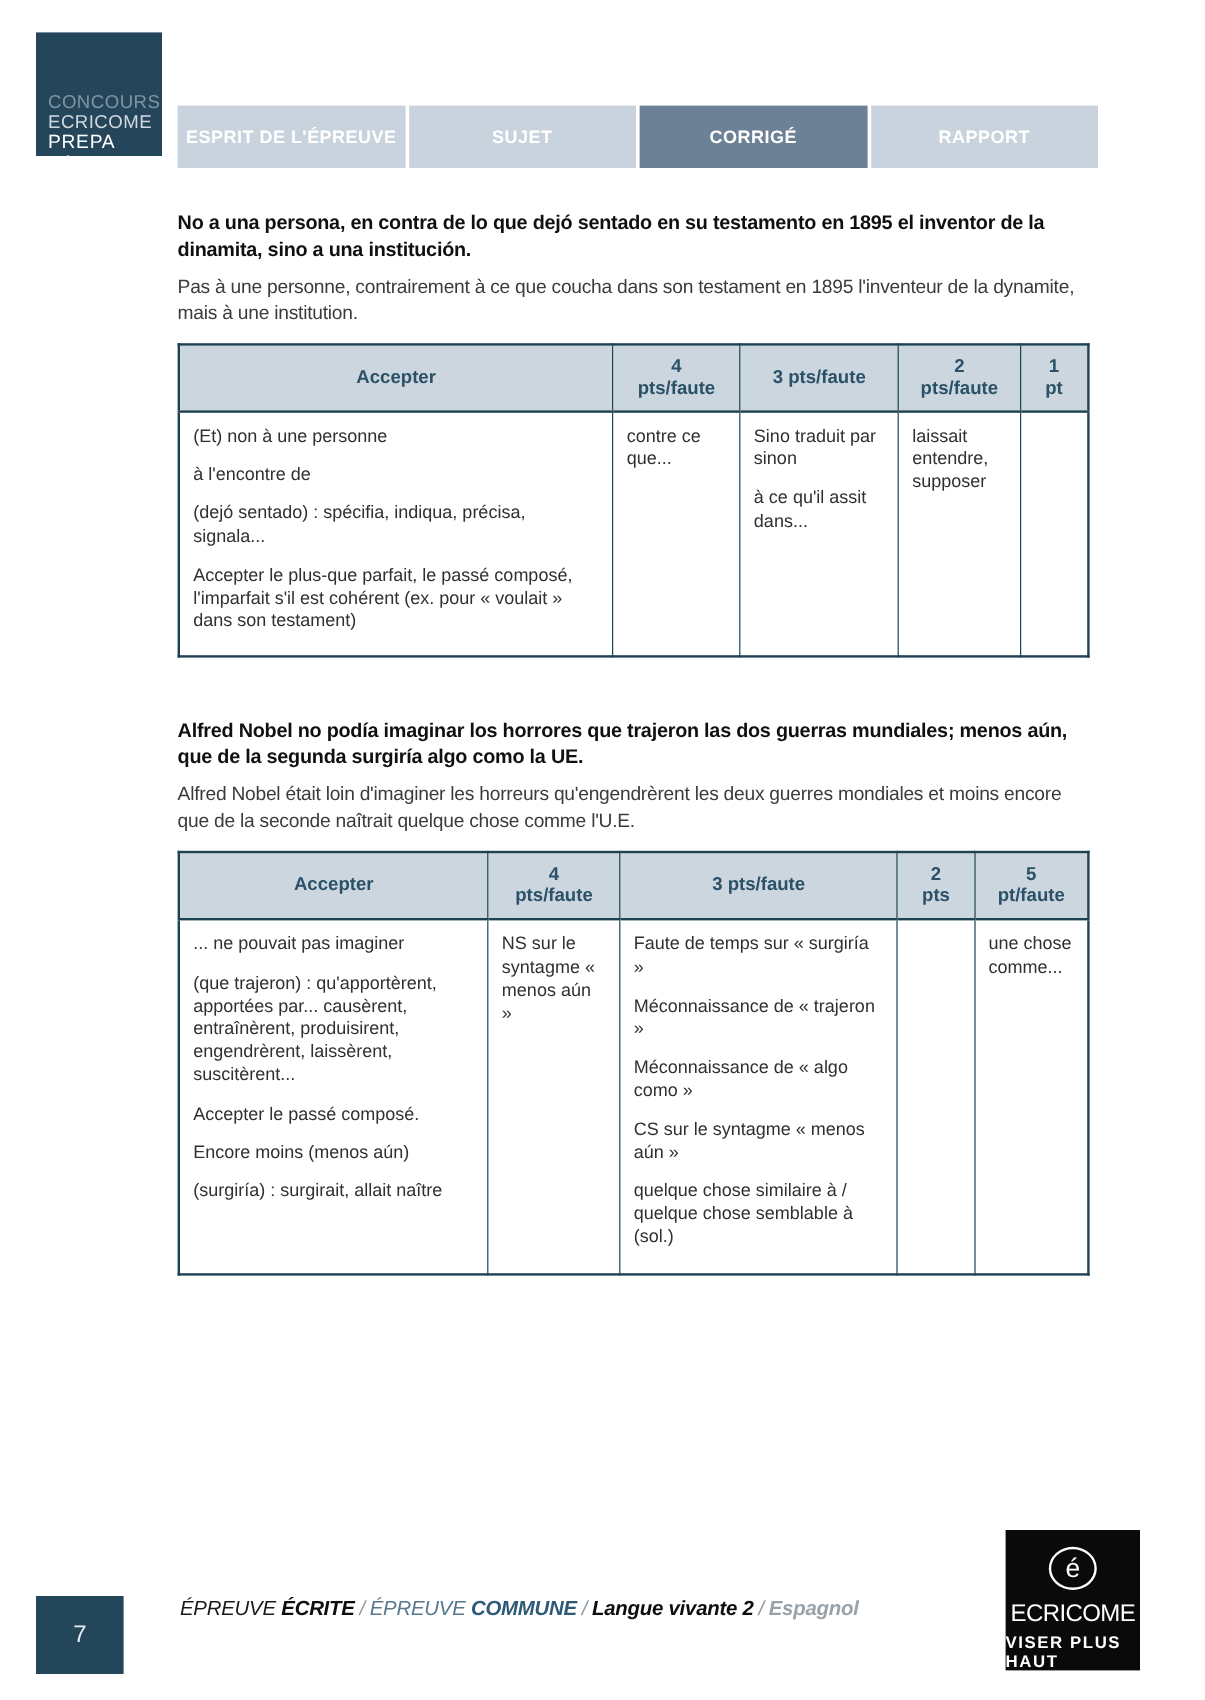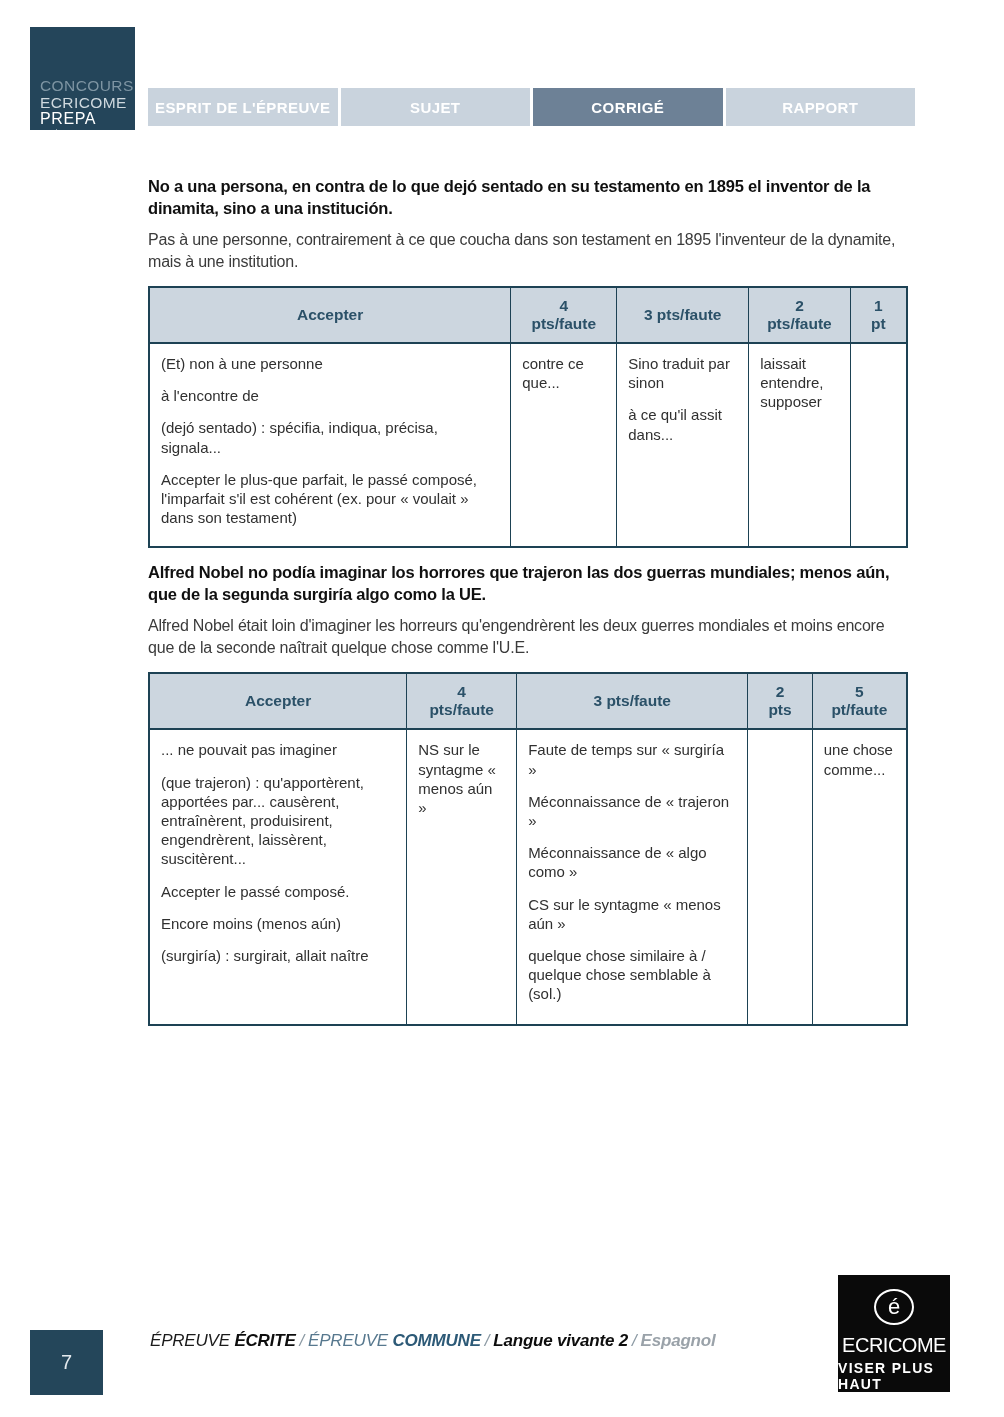--- a/index.html
+++ b/index.html
@@ -22,21 +22,21 @@
   }
   .brand-logo .l1 { color: #7e95a3; font-size: 15.5px; letter-spacing: .4px; font-weight: 400; }
   .brand-logo .l2 { color: #cfd9df; font-size: 15.5px; letter-spacing: .4px; font-weight: 400; margin-top: 1px; }
   .brand-logo .l3 { color: #ffffff; font-size: 16px; font-weight: normal; letter-spacing: .6px; margin-top: 1px; }
   .brand-logo .sub { color: #ffffff; font-size: 6.5px; font-style: italic; font-weight: bold; letter-spacing: .2px; margin-top: 4px; }
   .brand-logo .sub2 { color: #ffffff; font-size: 6.5px; font-style: italic; font-weight: bold; letter-spacing: .2px; margin-top: 1px; }
 
   
   .tabs {
     position: absolute; left: 148px; top: 88px;
-    width: 767px; height: 38px;
+    width: 767px; height: 52px;
     display: flex; gap: 3px;
   }
   .tab {
     flex: 1 1 0;
     background: #c9d3dd;
     color: #ffffff;
     font-size: 15px; font-weight: 600; letter-spacing: .4px;
     display: flex; align-items: center; justify-content: center;
     cursor: pointer;
   }
@@ -73,21 +73,21 @@
     vertical-align: top;
     border: 1px solid #1d4254;
     padding: 10px 13px 6px 11px;
     font-size: 15px; line-height: 1.28;
     color: #303030;
   }
   table.grading td p { margin: 0 0 13px 0; }
   .row-t1 td { height: 195px; }
   .row-t2 td { height: 296px; }
 
-  .section--second { margin-top: 14px; }
+  .section--second { margin-top: 51px; }
 
   
   .page-box {
     position: absolute; left: 30px; top: 1330px;
     width: 73px; height: 65px;
     background: #24465a;
     color: #e3e9ed;
     font-size: 20px;
     display: flex; align-items: center; justify-content: center;
   }

